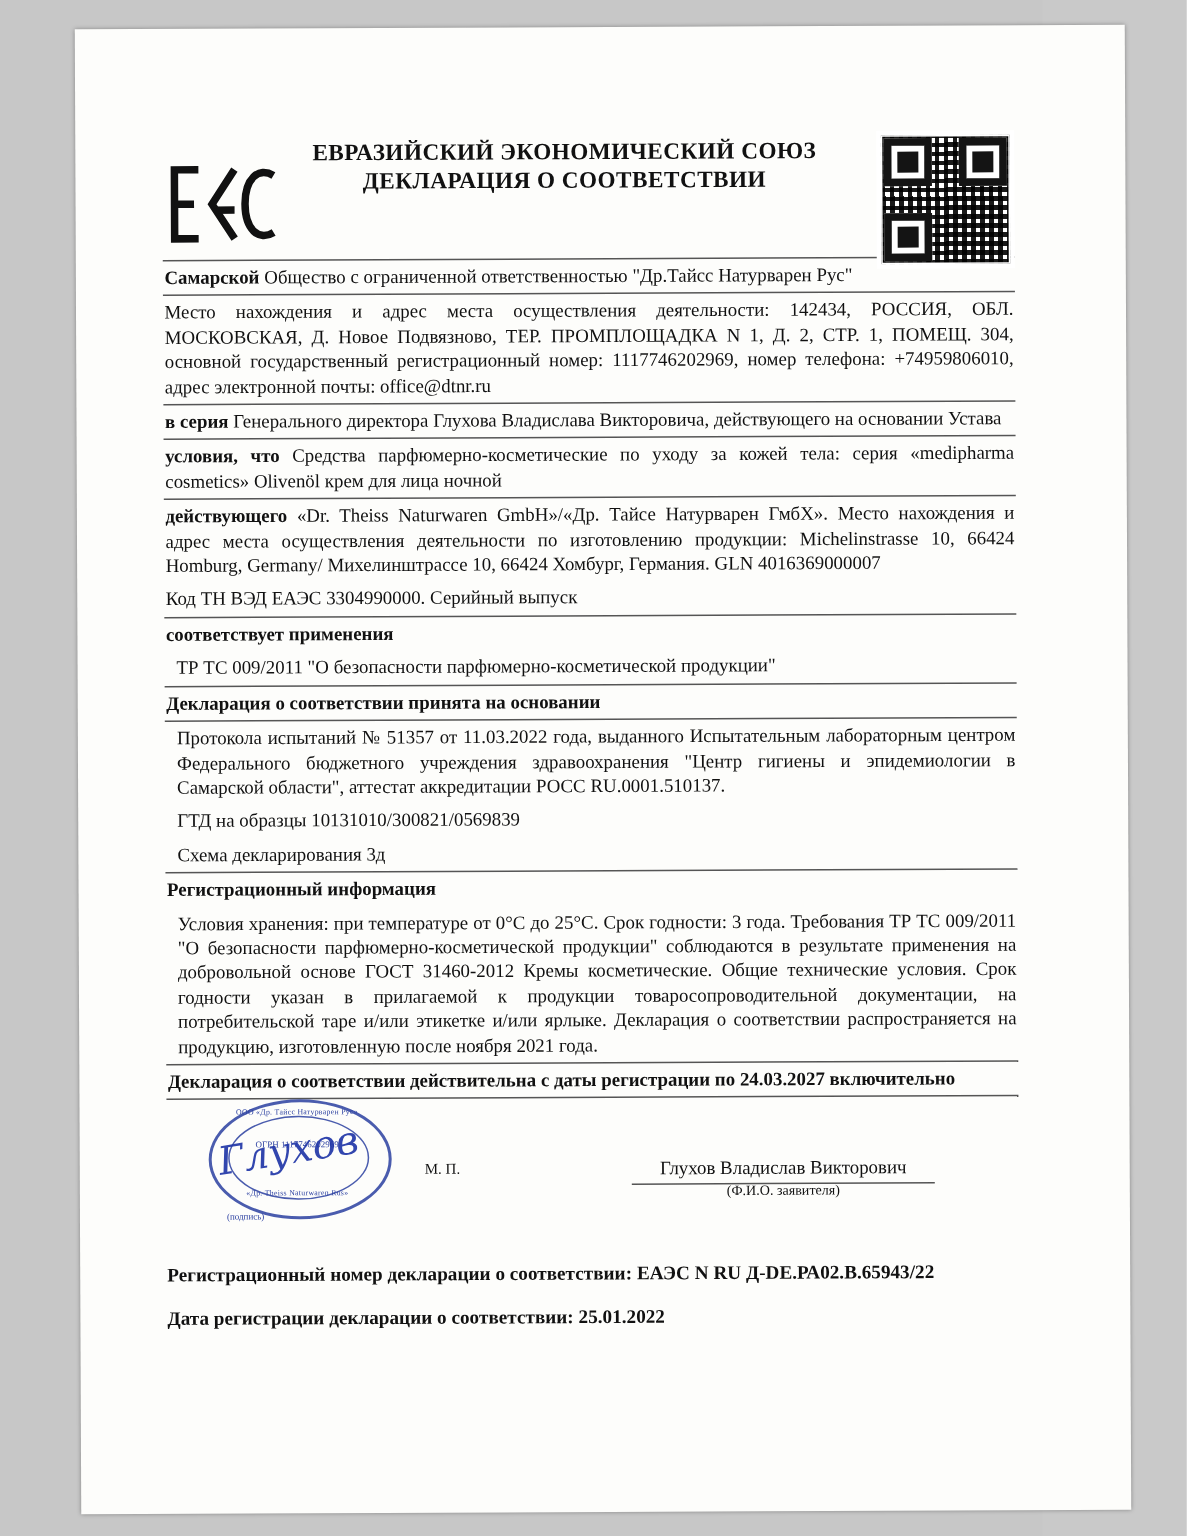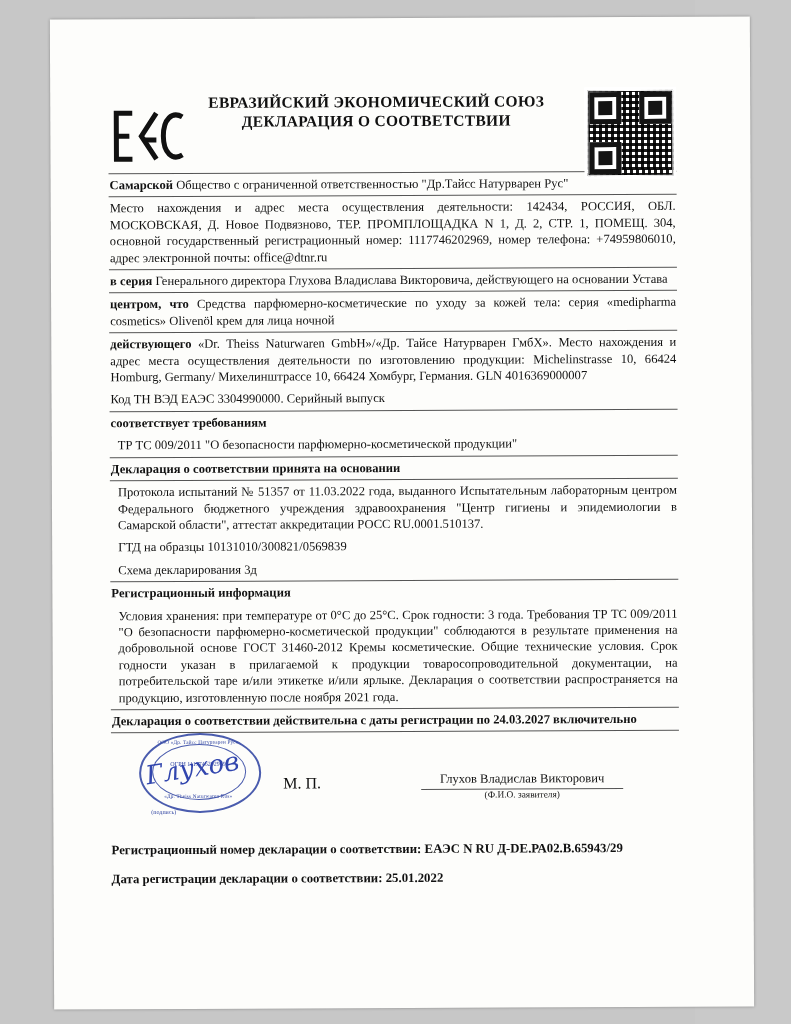--- a/index.html
+++ b/index.html
@@ -162,21 +162,21 @@
     font-style: italic;
     font-size: 26px;
     color: #2137a8;
     transform: rotate(-9deg);
     opacity: 0.92;
   }
   .mp {
     position: absolute;
     left: 172px;
     top: 40px;
-    font-size: 16px;
+    font-size: 10px;
   }
   .signer {
     position: absolute;
     left: 286px;
     top: 38px;
     width: 250px;
     text-align: center;
     font-size: 12.6px;
   }
   .signer-cap {
@@ -249,34 +249,34 @@
       <div class="sec j">Место нахождения и адрес места осуществления деятельности: 142434, РОССИЯ, ОБЛ. МОСКОВСКАЯ, Д. Новое Подвязново, ТЕР. ПРОМПЛОЩАДКА N 1, Д. 2, СТР. 1, ПОМЕЩ. 304, основной государственный регистрационный номер: 1117746202969, номер телефона: +74959806010, адрес электронной почты: office@dtnr.ru</div>
 
       <div class="rule"></div>
       <div class="sec j">
         <span class="lbl">в серия</span>
         <span>Генерального директора Глухова Владислава Викторовича, действующего на основании Устава</span>
       </div>
 
       <div class="rule"></div>
       <div class="sec j">
-        <span class="lbl">центром, что</span>
+        <span class="lbl">условия, что</span>
         <span>Средства парфюмерно-косметические по уходу за кожей тела: серия «medipharma cosmetics» Olivenöl крем для лица ночной</span>
       </div>
 
       <div class="rule"></div>
       <div class="sec j">
         <span class="lbl">действующего</span>
         <span>«Dr. Theiss Naturwaren GmbH»/«Др. Тайсе Натурварен ГмбХ». Место нахождения и адрес места осуществления деятельности по изготовлению продукции: Michelinstrasse 10, 66424 Homburg, Germany/ Михелинштрассе 10, 66424 Хомбург, Германия. GLN 4016369000007</span>
       </div>
       <div class="sec">Код ТН ВЭД ЕАЭС 3304990000. Серийный выпуск</div>
 
       <div class="rule"></div>
       <div class="sec">
-        <span class="lbl">соответствует требованиям</span>
+        <span class="lbl">соответствует применения</span>
       </div>
       <div class="sec small-ind">ТР ТС 009/2011 "О безопасности парфюмерно-косметической продукции"</div>
 
       <div class="rule"></div>
       <div class="sec">
         <span class="lbl">Декларация о соответствии принята на основании</span>
       </div>
 
       <div class="rule"></div>
       <div class="sec j small-ind">Протокола испытаний № 51357 от 11.03.2022 года, выданного Испытательным лабораторным центром Федерального бюджетного учреждения здравоохранения "Центр гигиены и эпидемиологии в Самарской области", аттестат аккредитации РОСС RU.0001.510137.</div>
@@ -306,21 +306,21 @@
         <div class="signature">Глухов</div>
         <div class="sig-cap">(подпись)</div>
         <div class="mp">М. П.</div>
         <div class="signer">Глухов Владислав Викторович</div>
         <div class="signer-line"></div>
         <div class="signer-cap">(Ф.И.О. заявителя)</div>
       </div>
 
       <div class="footer-line">
         <span>Регистрационный номер декларации о соответствии:</span>
-        <span>ЕАЭС N RU Д-DE.РА02.В.65943/29</span>
+        <span>ЕАЭС N RU Д-DE.РА02.В.65943/22</span>
       </div>
       <div class="footer-line second">
         <span>Дата регистрации декларации о соответствии:</span>
         <span>25.01.2022</span>
       </div>
 
     </div>
   </div>
 </div>
 

